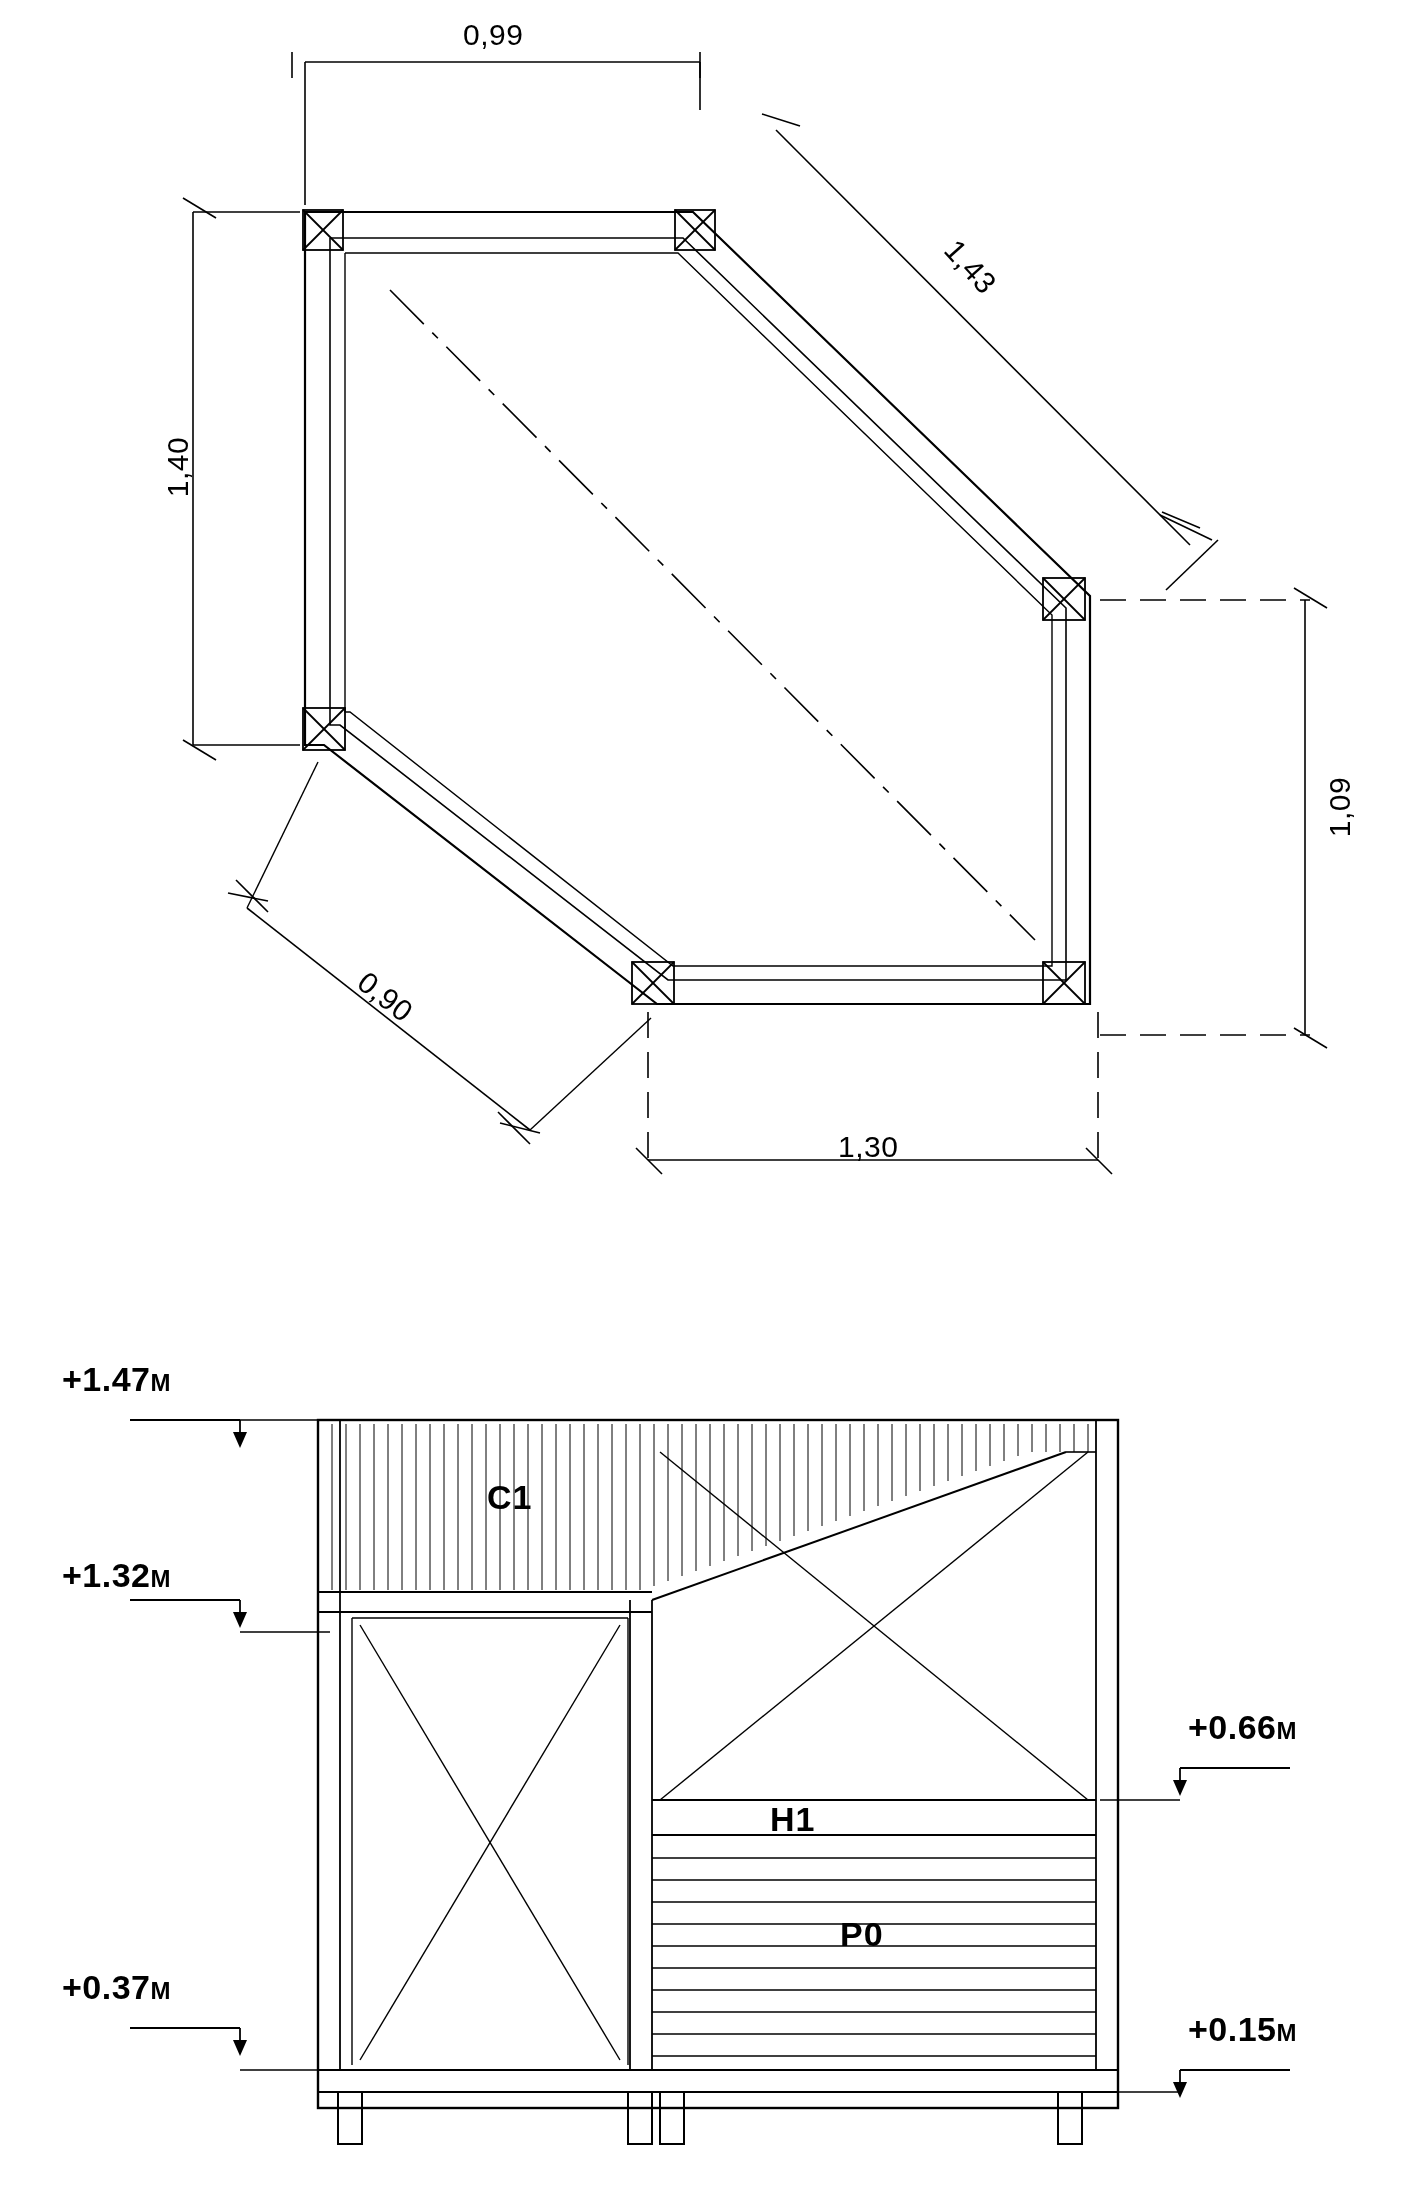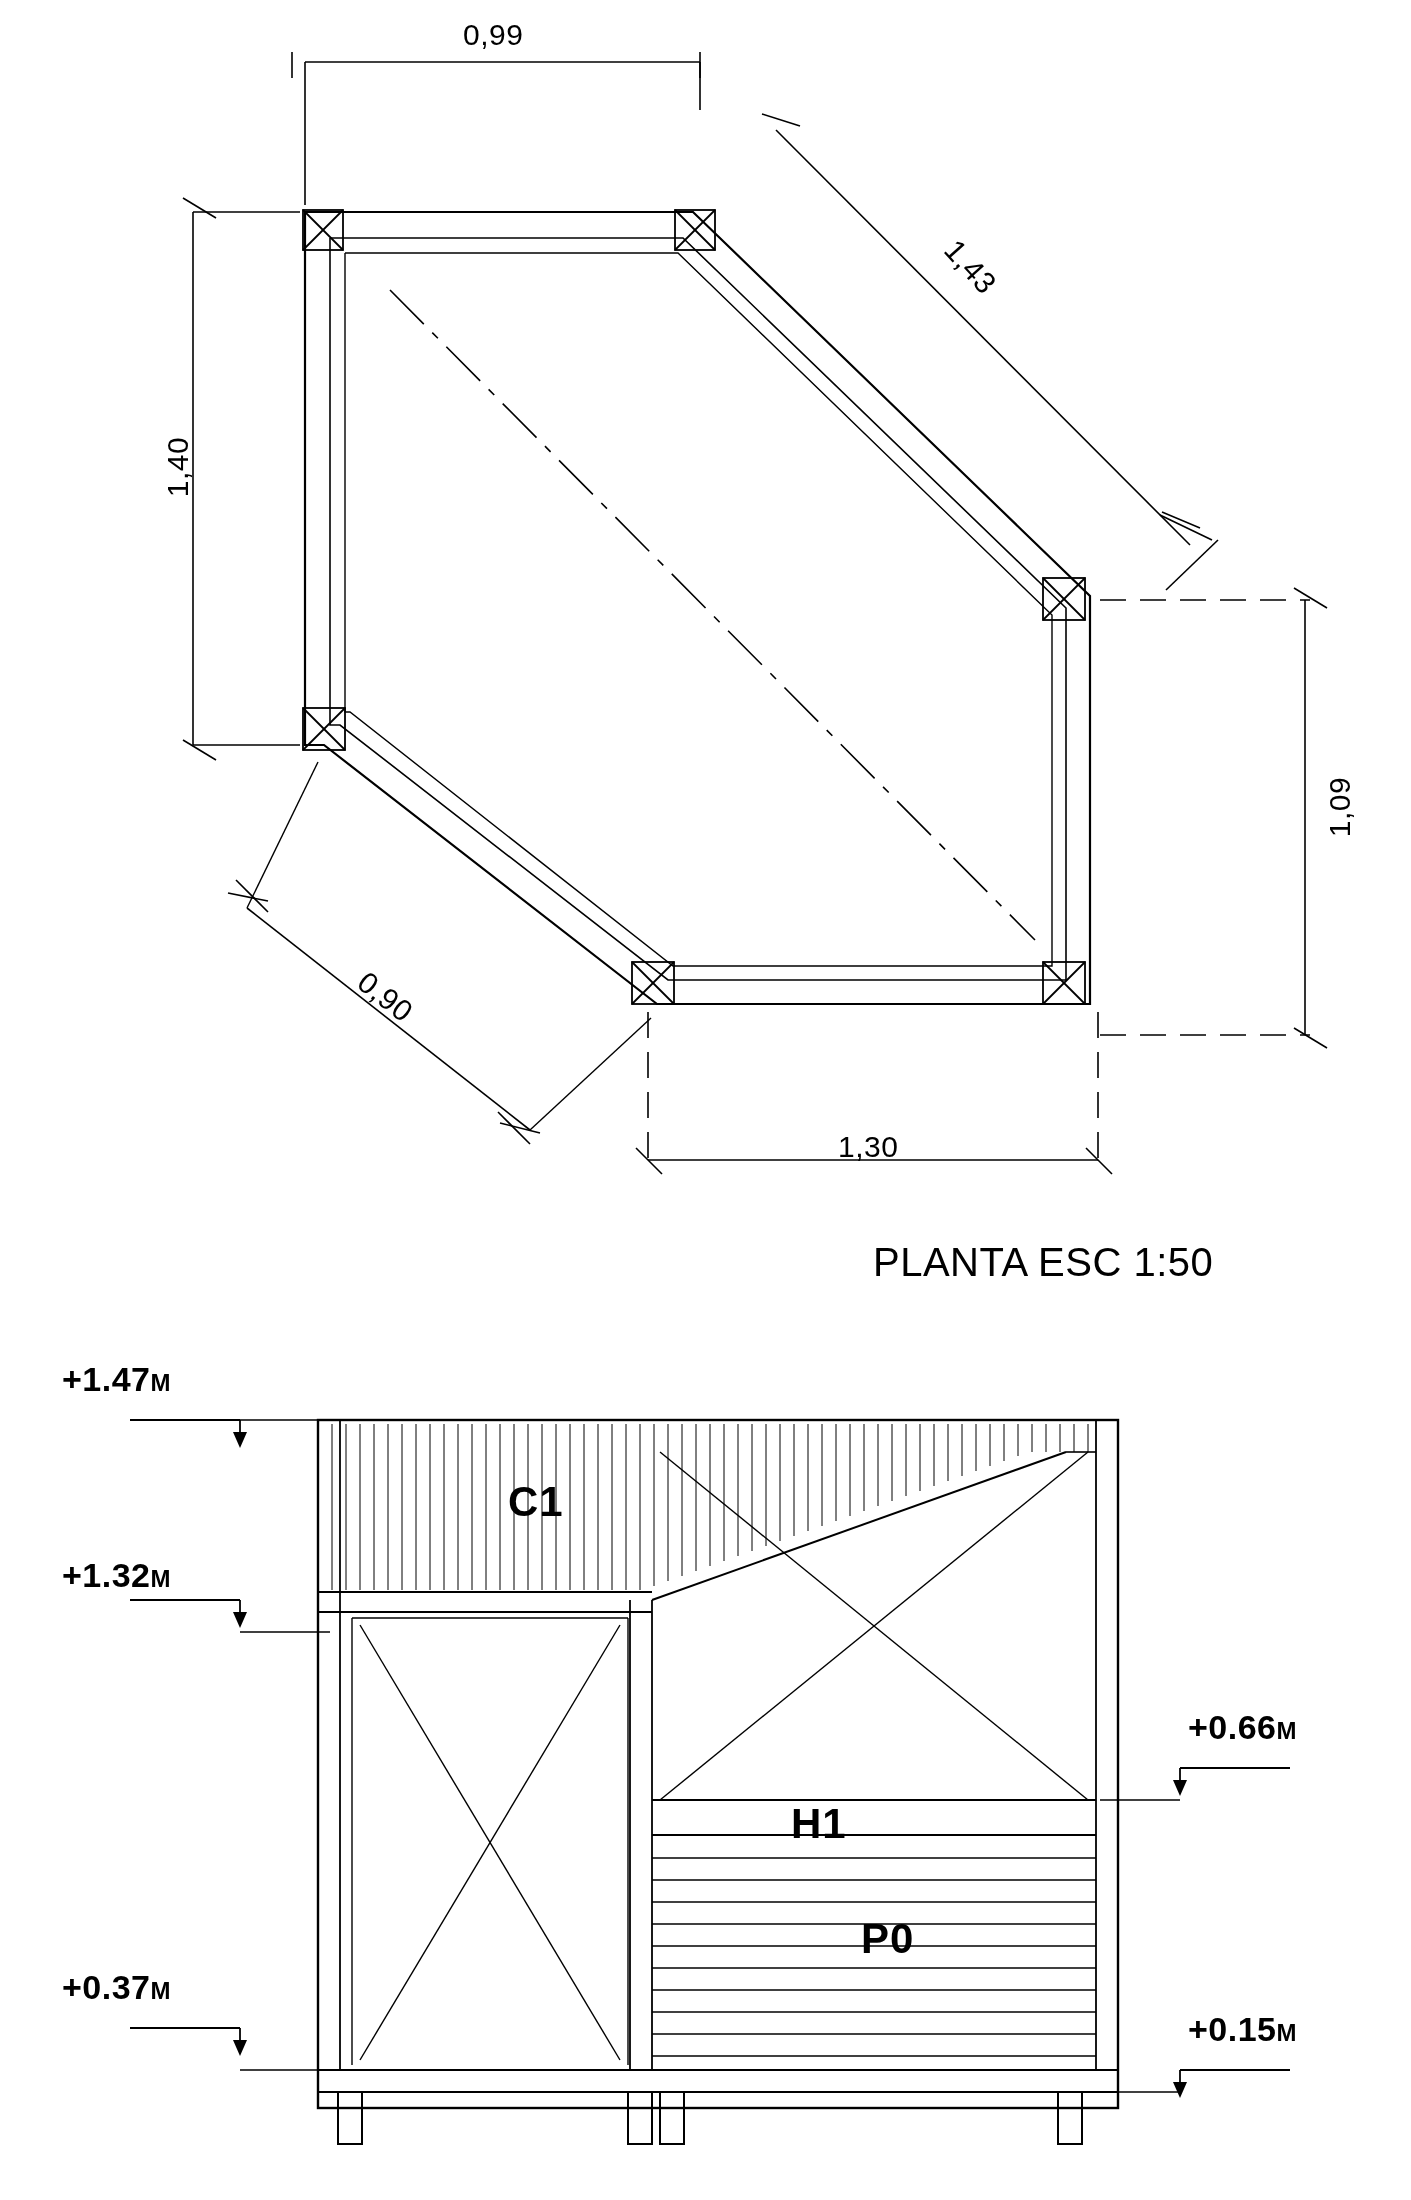--- a/index.html
+++ b/index.html
@@ -43,24 +43,23 @@
   }
   .elev-text {
     font-size: 34px;
     font-weight: bold;
     letter-spacing: 0.5px;
   }
   .elev-text .unit {
     font-size: 24px;
   }
   .part-label {
-    font-size: 42px;
+    font-size: 34px;
     font-weight: bold;
     letter-spacing: 1px;
-    padding-left: 21px;
   }
   .rot-90 {
     transform: rotate(-90deg);
     transform-origin: 50% 50%;
   }
 </style>
 </head>
 <body>
 
 <div id="sheet">
@@ -312,21 +311,20 @@
   <div class="lbl dim-text rot-90" style="left:118px; top:450px; width:120px; text-align:center;">1,40</div>
 
   <div class="lbl dim-text" style="left:940px; top:250px; transform: rotate(48deg);">1,43</div>
 
   <div class="lbl dim-text rot-90" style="left:1280px; top:790px; width:120px; text-align:center;">1,09</div>
 
   <div class="lbl dim-text" style="left:838px; top:1130px;">1,30</div>
 
   <div class="lbl dim-text" style="left:355px; top:980px; transform: rotate(38deg);">0,90</div>
 
-  <div class="lbl plan-title" style="left:873px; top:1240px;">PLANTA ESC 1:50</div>
 
   <div class="lbl elev-text" style="left:62px; top:1360px;">
     <span>+1.47</span><span class="unit">M</span>
   </div>
 
   <div class="lbl elev-text" style="left:62px; top:1540px;margin-top:16px;">
     <span>+1.32</span><span class="unit">M</span>
   </div>
 
   <div class="lbl elev-text" style="left:1188px; top:1708px;">

